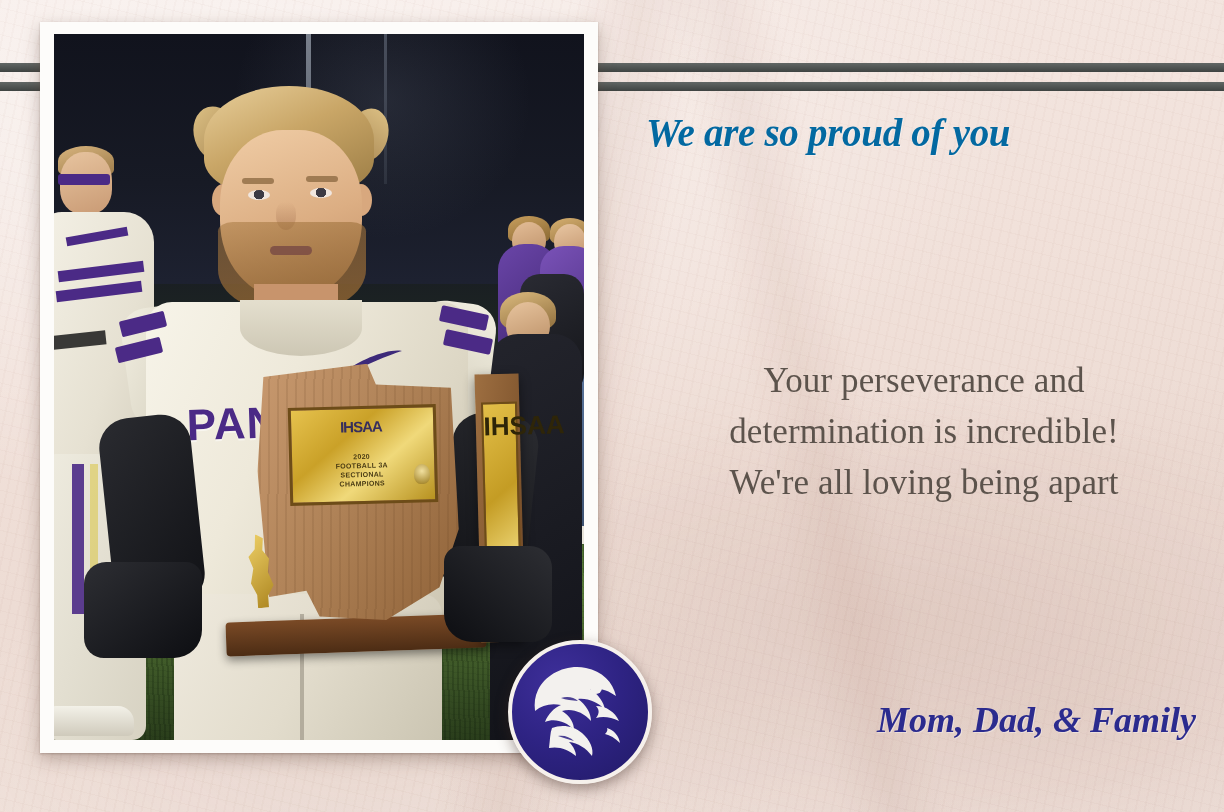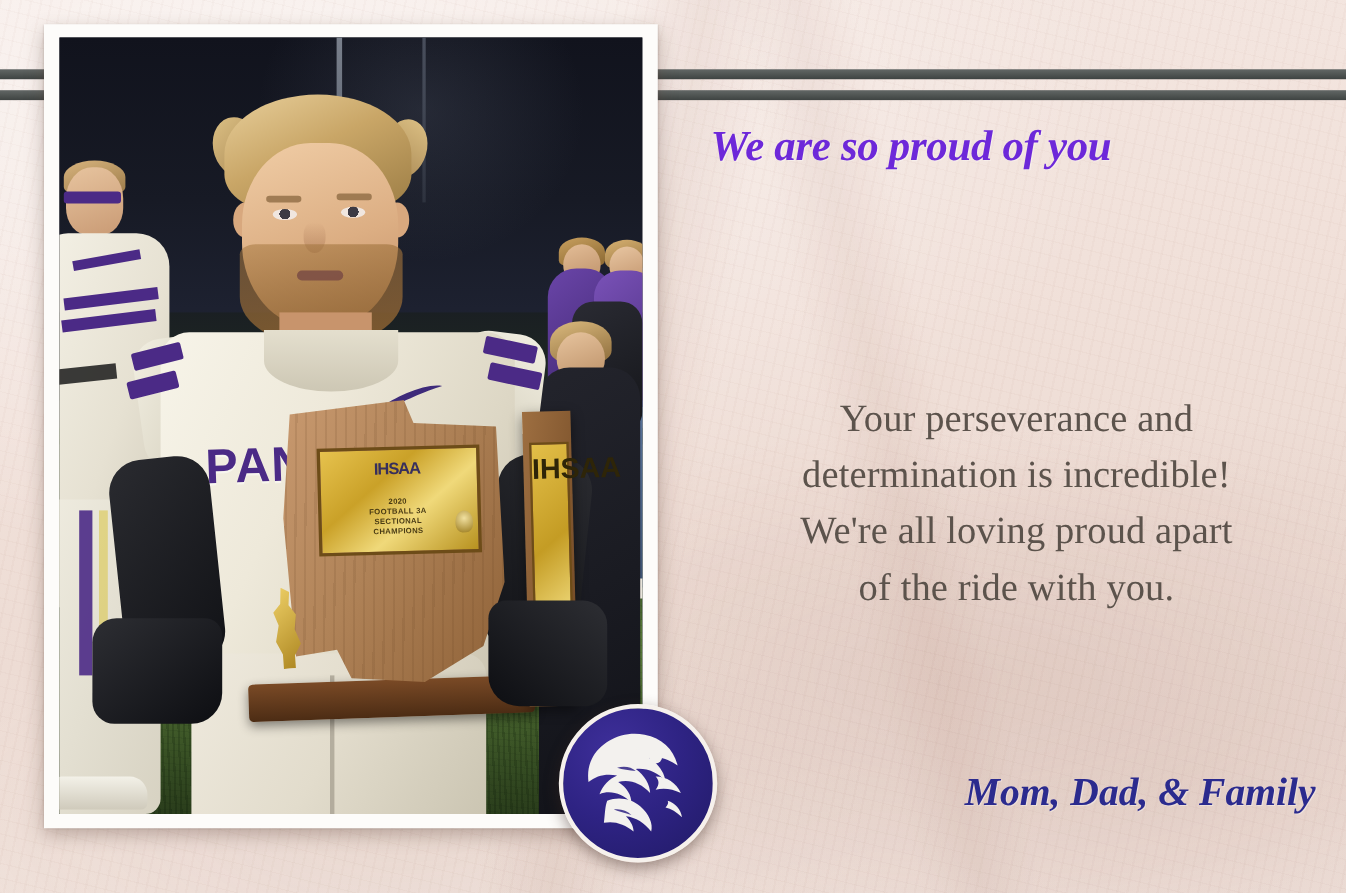--- a/index.html
+++ b/index.html
@@ -222,21 +222,21 @@
     position:absolute;left:508px;top:640px;width:136px;height:136px;border-radius:50%;
     background:radial-gradient(circle at 34% 28%, #3e2f9a 0%, #2e2383 48%, #211a66 100%);
     border:4px solid #f6f1ec;
     box-shadow:0 5px 14px rgba(60,40,34,.45);
     overflow:hidden;
   }
 
   
   .msg{position:absolute;left:646px;top:110px;width:556px;height:680px;}
   .headline{
-    color:#6d28d9;
+    color:#0369a1;
     font-family:"Liberation Serif",serif;
     font-weight:700;font-style:italic;
     font-size:39px;line-height:46px;letter-spacing:-.3px;
     text-shadow:1px 1px 0 rgba(255,255,255,.35);
   }
   .body-copy{
     position:absolute;left:14px;top:245px;width:528px;
     text-align:center;
     color:#5c534c;
     font-family:"Liberation Serif",serif;
@@ -387,22 +387,21 @@
 
   <div class="msg">
 
     <div class="headline">
       <div>We are so proud of you</div>
     </div>
 
     <div class="body-copy">
       <div>Your perseverance and</div>
       <div>determination is incredible!</div>
-      <div>We're all loving proud apart</div>
-      <div>of the ride with you.</div>
+      <div>We're all loving being apart</div>
     </div>
 
     <div class="signoff">
       <span class="so-line">Mom, Dad, &amp; Family</span>
     </div>
 
   </div>
 
 </div>
 

